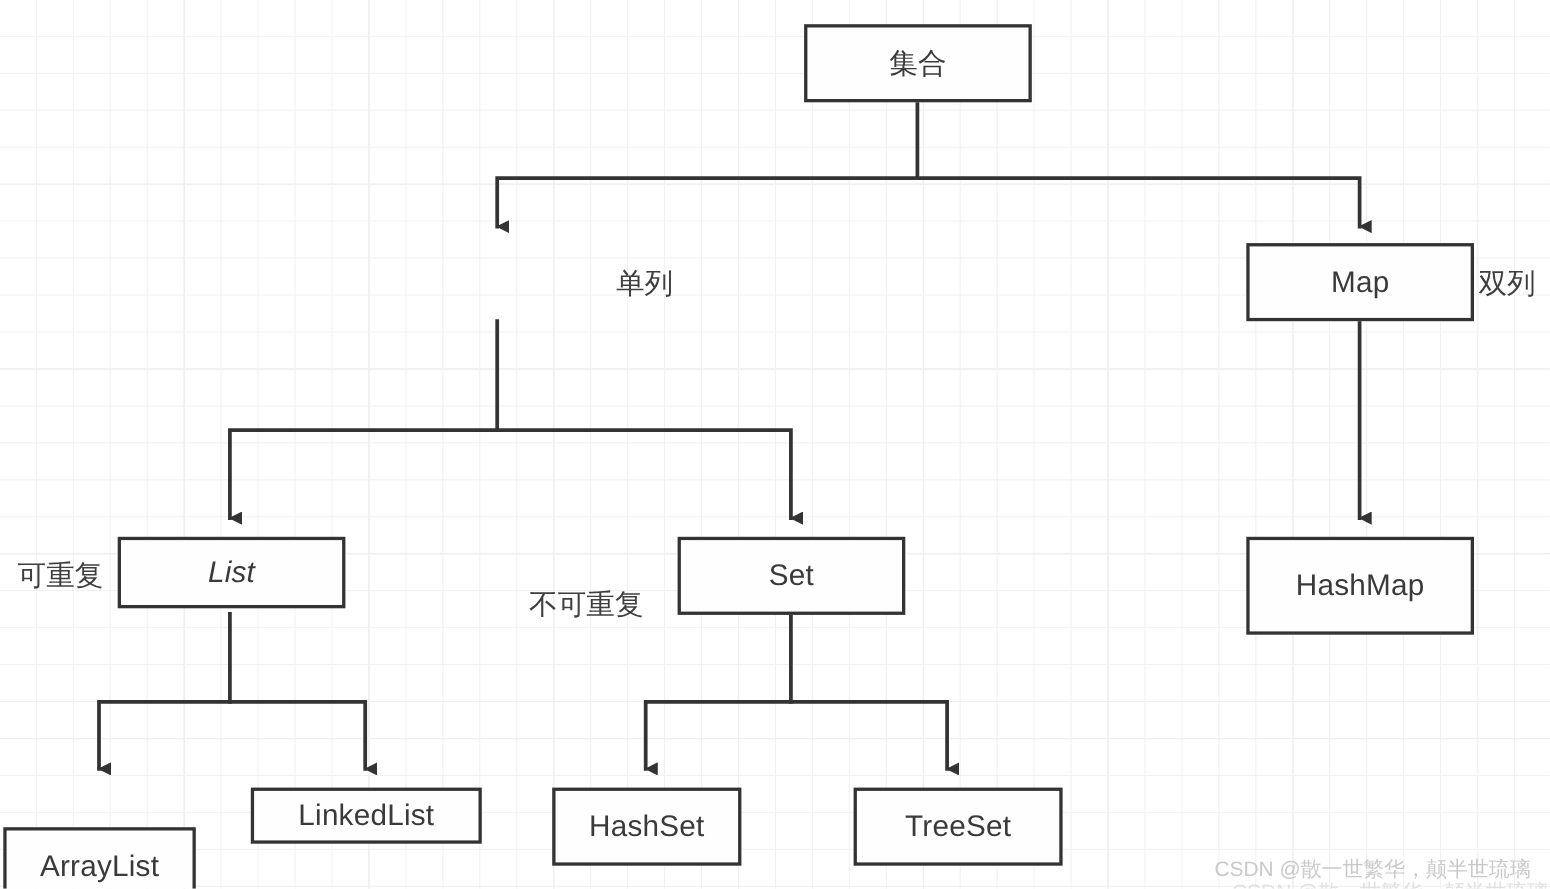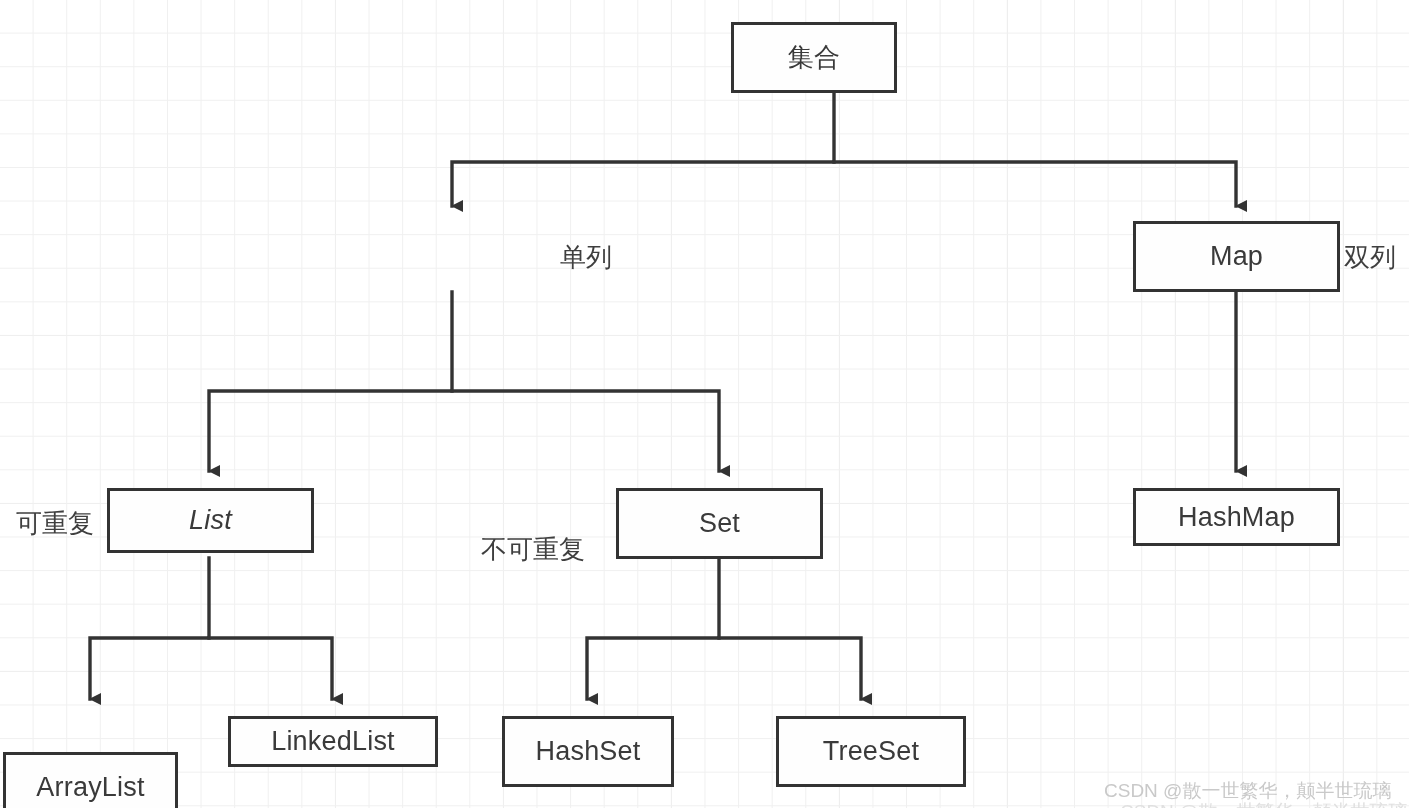--- a/index.html
+++ b/index.html
@@ -113,34 +113,34 @@
 
     <g>
       <path d="M 719 558 L 719 638 L 587 638 L 587 699" fill="none" stroke="#333333" stroke-width="3.4" stroke-linecap="square" stroke-linejoin="miter" marker-end="url(#arrow)"></path>
     </g>
 
     <g>
       <path d="M 719 638 L 861 638 L 861 699" fill="none" stroke="#333333" stroke-width="3.4" stroke-linecap="square" stroke-linejoin="miter" marker-end="url(#arrow)"></path>
     </g>
   </svg>
 
-  <div class="node cjk" style="left:731px; top:22px; width:166px; height:71px;">集合</div>
+  <div class="node cjk" style="left:731px; top:22px; width:207px; height:71px;">集合</div>
 
   <div class="side-label" style="left:560px; top:244px;">单列</div>
 
   <div class="node" style="left:1133px; top:221px; width:207px; height:71px;">Map</div>
   <div class="side-label" style="left:1344px; top:244px;">双列</div>
 
   <div class="side-label" style="left:16px; top:510px;">可重复</div>
   <div class="node" style="left:107px; top:488px; width:207px; height:65px;font-style:italic;">List</div>
 
   <div class="side-label" style="left:481px; top:536px;">不可重复</div>
   <div class="node" style="left:616px; top:488px; width:207px; height:71px;">Set</div>
 
-  <div class="node" style="left:1133px; top:488px; width:207px; height:58px;">HashMap</div>
+  <div class="node" style="left:1133px; top:488px; width:207px; height:89px;">HashMap</div>
 
   <div class="node" style="left:3px; top:716px; width:175px; height:71px;margin-top:36px;">ArrayList</div>
   <div class="node" style="left:228px; top:716px; width:210px; height:51px;">LinkedList</div>
   <div class="node" style="left:502px; top:716px; width:172px; height:71px;">HashSet</div>
   <div class="node" style="left:776px; top:716px; width:190px; height:71px;">TreeSet</div>
 
   <div class="watermark" style="left:1104px; top:779px;">CSDN @散一世繁华，颠半世琉璃</div>
   <div class="watermark second" style="left:1120px; top:800px;">CSDN @散一世繁华，颠半世琉璃</div>
 
 </div>

